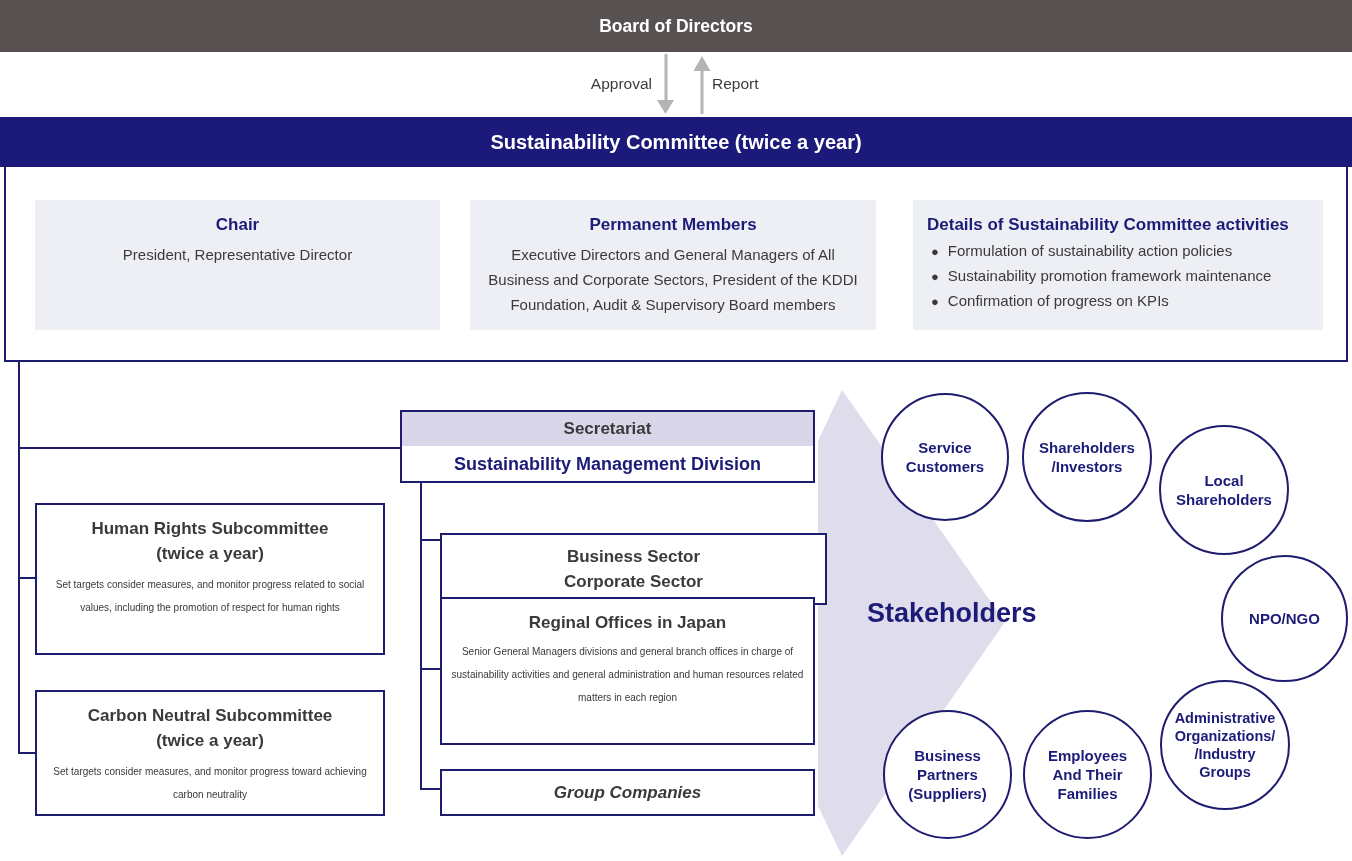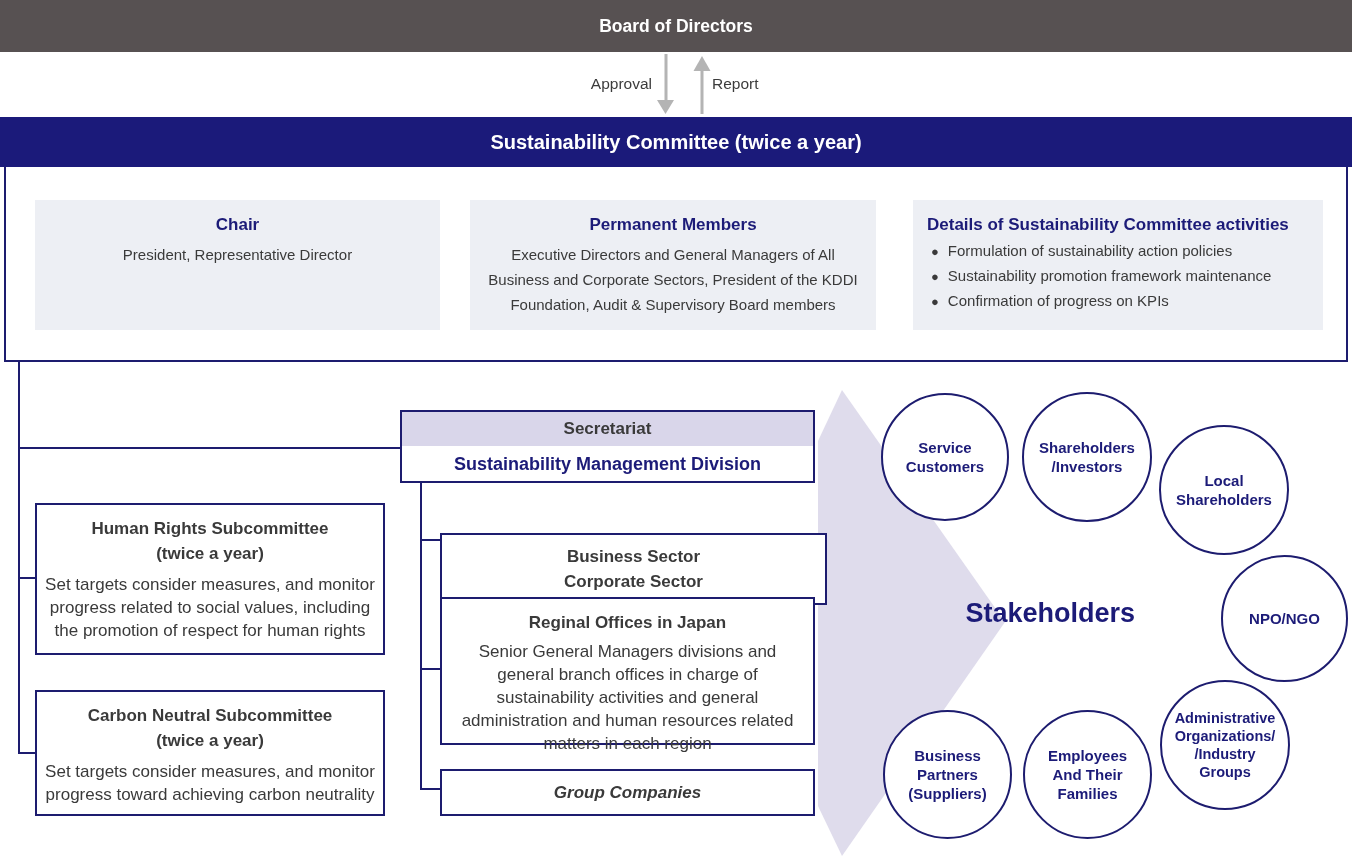--- a/index.html
+++ b/index.html
@@ -33,26 +33,26 @@
   
   .panel{top:200px;height:130px;background:var(--panel-gray);}
   .panel-heading{margin-top:15px;text-align:center;color:var(--navy-text);font-weight:bold;font-size:17px;}
   .panel-body{margin-top:7px;text-align:center;color:var(--body-text);font-size:15px;line-height:25px;padding:0 12px;}
   .panel-heading-left{margin:15px 0 0 14px;text-align:left;color:var(--navy-text);font-weight:bold;font-size:17px;}
   .bullet-row{display:flex;align-items:baseline;margin:2px 0 0 18px;color:var(--body-text);font-size:15px;line-height:22px;}
   .bullet-dot{margin-right:9px;font-size:13px;}
   
   .nbox{border:2px solid var(--navy-border);background:#ffffff;}
   .box-heading{text-align:center;color:var(--body-text);font-weight:bold;font-size:17px;line-height:25px;}
-  .box-body{text-align:center;color:var(--body-text);font-size:17px;line-height:23px;padding:0 7px;}
+  .box-body{text-align:center;color:var(--body-text);font-size:10px;line-height:23px;padding:0 7px;}
   .secretariat-header{height:34px;background:var(--lavender-header);text-align:center;
     color:var(--body-text);font-weight:600;font-size:17px;line-height:34px;}
   .secretariat-division{height:35px;text-align:center;color:var(--navy-text);font-weight:bold;font-size:18px;line-height:36px;}
   
-  .stakeholders-label{left:867px;top:598px;width:268px;text-align:right;
+  .stakeholders-label{left:867px;top:598px;width:268px;text-align:left;
     color:var(--navy-text);font-weight:bold;font-size:27px;}
   .circle{border:2.5px solid var(--navy-border);background:#ffffff;border-radius:50%;
     display:flex;flex-direction:column;align-items:center;justify-content:center;
     color:var(--navy-text);font-weight:bold;font-size:15px;line-height:19px;text-align:center;}
 </style>
 </head>
 <body>
 
 <div class="canvas">
 

